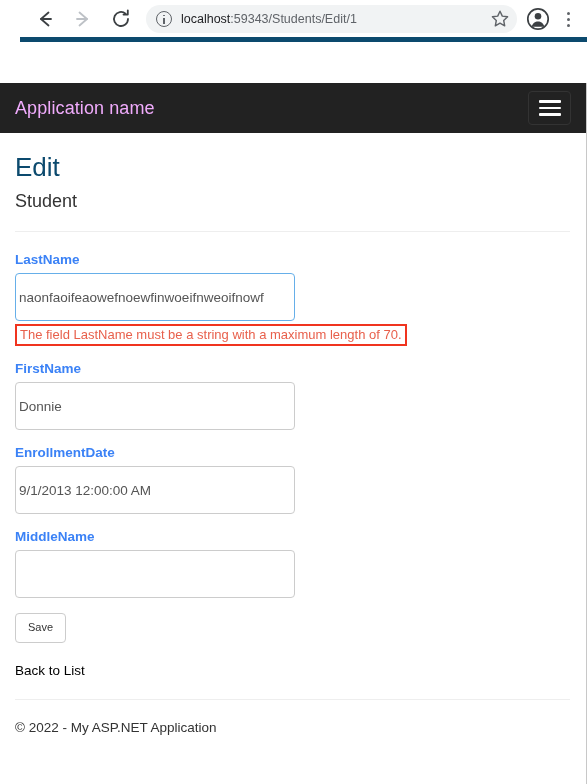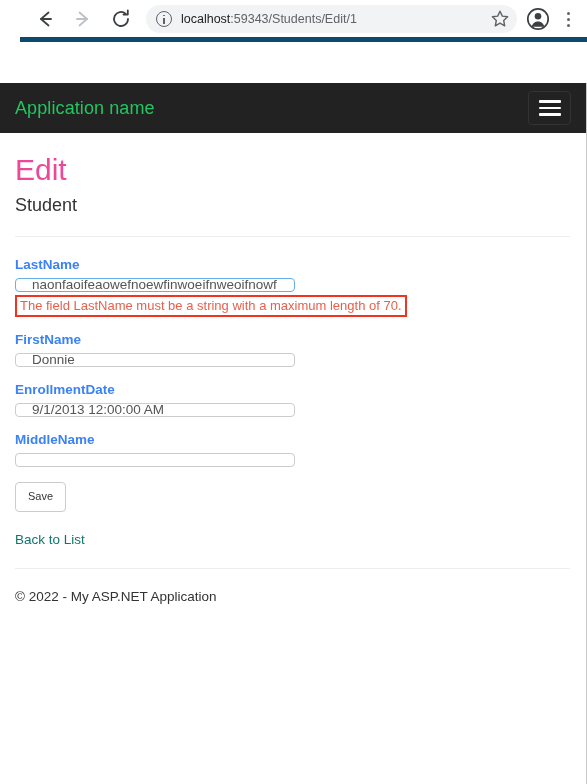--- a/index.html
+++ b/index.html
@@ -268,21 +268,21 @@
   .navbar {
     height: 50px;
     background: #222222;
     display: flex;
     align-items: center;
     padding: 0 15px;
     box-sizing: border-box;
     position: relative;
   }
   .brand {
-    color: #22c55e;
+    color: #f0abfc;
     font-size: 18px;
     line-height: 20px;
     letter-spacing: 0.1px;
   }
   .navbar-toggle {
     position: absolute;
     right: 15px;
     top: 8px;
     width: 43px;
     height: 34px;
@@ -303,23 +303,23 @@
     background: #ffffff;
     border-radius: 1px;
   }
 
   .container {
     padding: 0 15px;
     box-sizing: border-box;
   }
 
   h2.page-title {
-    font-size: 30px;
+    font-size: 26px;
     font-weight: 500;
-    color: #ec4899;
+    color: #0c4a6e;
     margin: 20px 0 10px 0;
     line-height: 1.1;
   }
   h4.page-sub {
     font-size: 18px;
     font-weight: 500;
     color: #333333;
     margin: 10px 0 10px 0;
     line-height: 1.1;
   }
@@ -335,22 +335,22 @@
     font-size: 13.5px;
     font-weight: bold;
     color: #3b82f6;
     margin: 0 0 6px 0;
   }
   .form-group { margin-bottom: 15px; }
 
   .form-control {
     display: block;
     width: 280px;
-    height: 14px;
-    padding: 6px 16px;
+    height: 48px;
+    padding: 6px 3px;
     font-size: 13.5px;
     color: #555555;
     background: #ffffff;
     border: 1px solid #cccccc;
     border-radius: 4px;
     box-sizing: border-box;
     font-family: "Liberation Sans", sans-serif;
   }
   .form-control.focused {
     border: 1px solid #66afe9;
@@ -375,21 +375,21 @@
     color: #333333;
     background: #ffffff;
     border: 1px solid #cccccc;
     border-radius: 4px;
     font-family: "Liberation Sans", sans-serif;
     line-height: 1.42857;
   }
 
   .back-link {
     display: inline-block;
-    color: #0f766e;
+    color: #000000;
     font-size: 13.5px;
     text-decoration: none;
     margin-top: 20px;
   }
 
   footer .copyright {
     font-size: 13.5px;
     color: #333333;
     margin: 0;
   }

